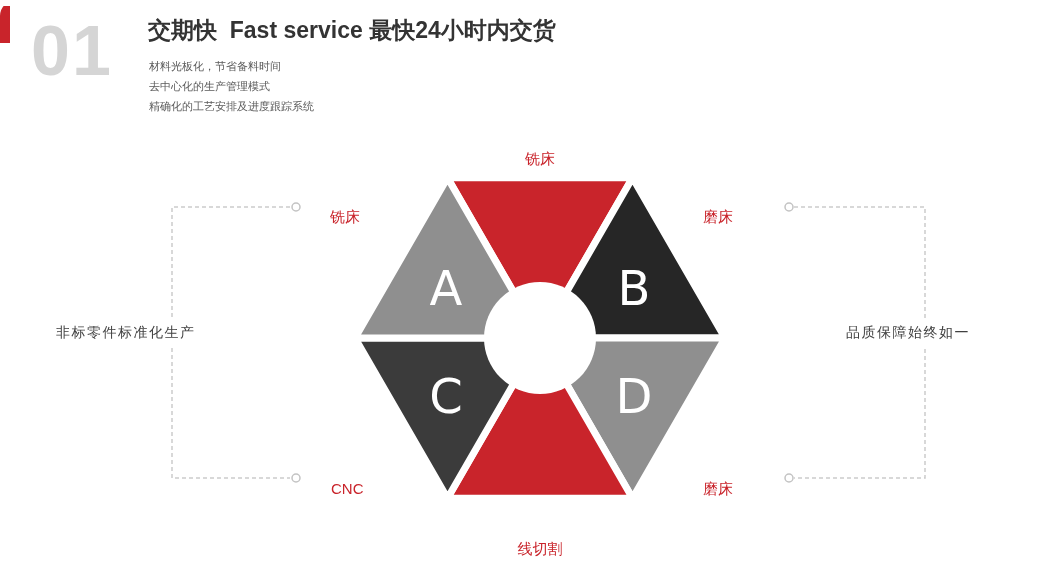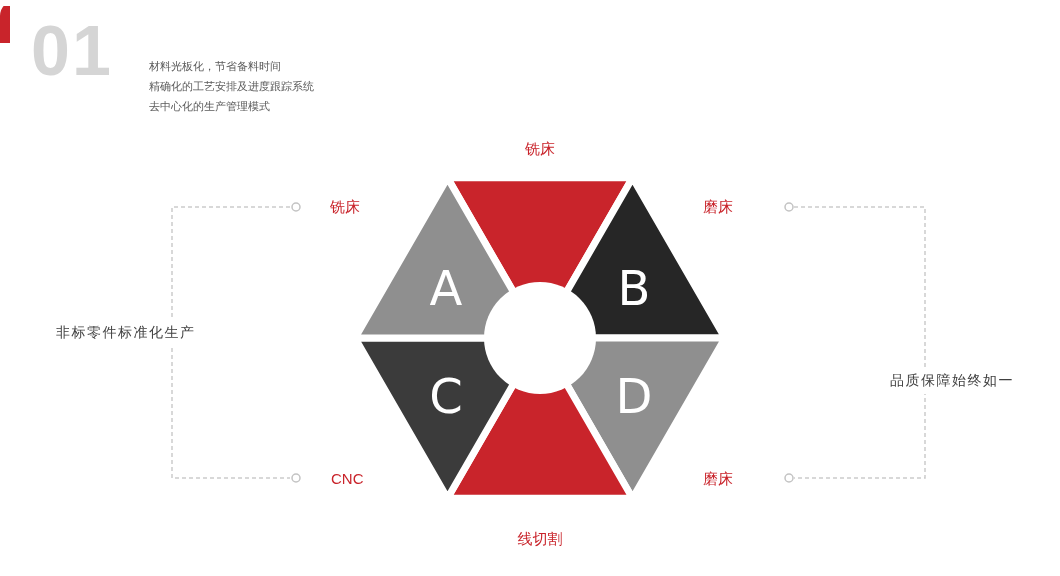--- a/index.html
+++ b/index.html
@@ -22,41 +22,42 @@
     font-size: 23px; color: #333333; font-weight: 600; white-space: pre;
   }
   .features {
     position: absolute; left: 149px; top: 56px;
     font-size: 11px; color: #5a5a5a; line-height: 20px;
   }
 
   svg.diagram { position: absolute; left: 0; top: 0; }
 
   .hex-label {
-    position: absolute; font-size: 15px; color: #c9242b; white-space: nowrap; line-height: 1.1;
+    position: absolute; font-size: 15px; color: #c9242b; white-space: nowrap; line-height: 1.1; margin-top: 10px;
   }
   .hex-label.centered { transform: translateX(-50%); }
 
   .caption {
     position: absolute; font-size: 14px; color: #404040;
     background: #ffffff; padding: 4px 6px; letter-spacing: 1.5px; white-space: nowrap;
   }
 </style>
 </head>
 <body>
 
 <div class="slide">
 
   <div class="corner-bar"></div>
   <div class="index-number">01</div>
+  <div class="title">交期快  Fast service 最快24小时内交货</div>
 
   <div class="features">
     <div>材料光板化，节省备料时间</div>
+    <div>去中心化的生产管理模式</div>
     <div>精确化的工艺安排及进度跟踪系统</div>
-    <div>去中心化的生产管理模式</div>
   </div>
 
   <svg class="diagram" width="1060" height="576" viewBox="0 0 1060 576">
 
     <path d="M290,207 H172 V478 H290" fill="none" stroke="#cbcbcb" stroke-width="1.5" stroke-dasharray="4 3"></path>
     <path d="M794,207 H925 V478 H794" fill="none" stroke="#cbcbcb" stroke-width="1.5" stroke-dasharray="4 3"></path>
     <circle cx="296" cy="207" r="4" fill="#ffffff" stroke="#c3c3c3" stroke-width="1.5"></circle>
     <circle cx="296" cy="478" r="4" fill="#ffffff" stroke="#c3c3c3" stroke-width="1.5"></circle>
     <circle cx="789" cy="207" r="4" fill="#ffffff" stroke="#c3c3c3" stroke-width="1.5"></circle>
     <circle cx="789" cy="478" r="4" fill="#ffffff" stroke="#c3c3c3" stroke-width="1.5"></circle>
@@ -77,15 +78,15 @@
   </svg>
 
   <div class="hex-label centered" style="left:540px; top:141px;">铣床</div>
   <div class="hex-label" style="left:330px; top:199px;">铣床</div>
   <div class="hex-label" style="left:703px; top:199px;">磨床</div>
   <div class="hex-label" style="left:331px; top:471px;">CNC</div>
   <div class="hex-label" style="left:703px; top:471px;">磨床</div>
   <div class="hex-label centered" style="left:540px; top:531px;text-align:center;">线切割</div>
 
   <div class="caption" style="left:50px; top:320px;">非标零件标准化生产</div>
-  <div class="caption" style="left:884px; top:320px;margin-top:48px;">品质保障始终如一</div>
+  <div class="caption" style="left:840px; top:320px;">品质保障始终如一</div>
 
 </div>
 
 </body></html>

